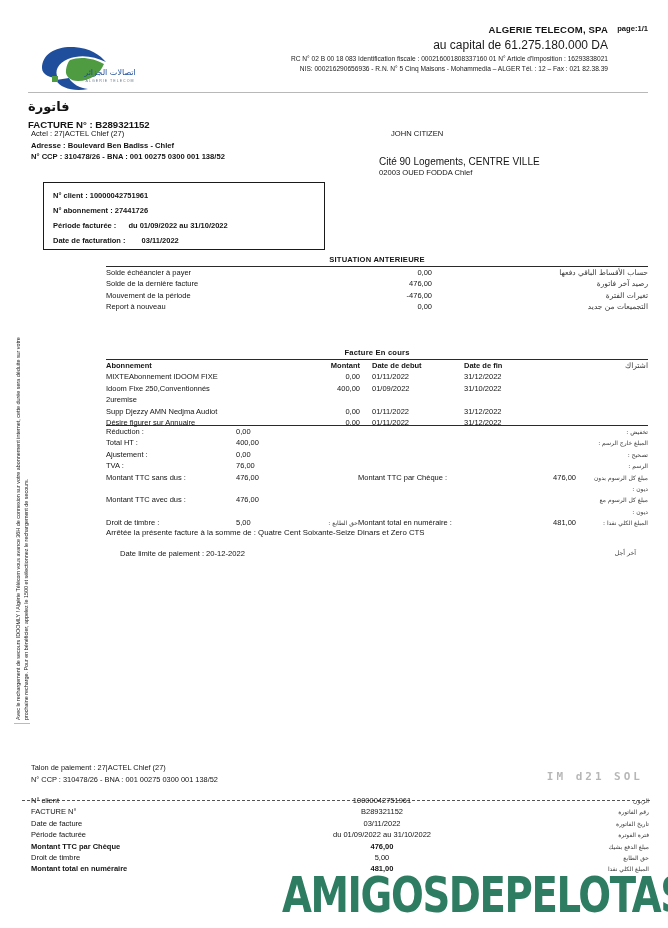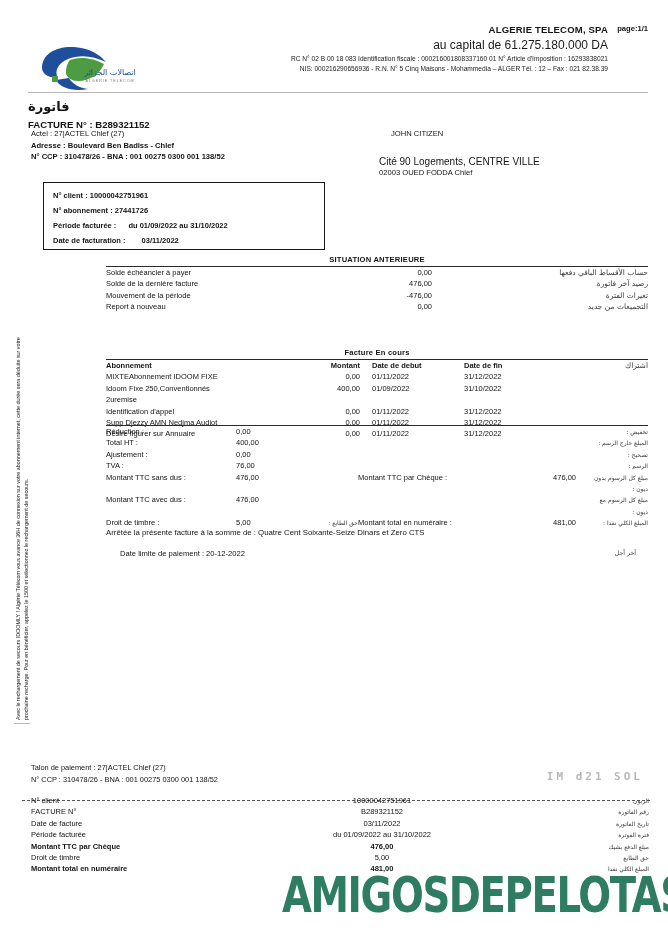--- a/index.html
+++ b/index.html
@@ -307,27 +307,20 @@
             <td class="ar"></td>
           </tr>
           <tr>
             <td class="c1">Idoom Fixe 250,Conventionnés<div>2uremise</div></td>
             <td class="c2">400,00</td>
             <td class="c3">01/09/2022</td>
             <td class="c4">31/10/2022</td>
             <td class="ar"></td>
           </tr>
           <tr>
-            <td class="c1">Identification d'appel</td>
-            <td class="c2">0,00</td>
-            <td class="c3">01/11/2022</td>
-            <td class="c4">31/12/2022</td>
-            <td class="ar"></td>
-          </tr>
-          <tr>
             <td class="c1">Supp Djezzy AMN Nedjma Audiot</td>
             <td class="c2">0,00</td>
             <td class="c3">01/11/2022</td>
             <td class="c4">31/12/2022</td>
             <td class="ar"></td>
           </tr>
           <tr>
             <td class="c1">Désire figurer sur Annuaire</td>
             <td class="c2">0,00</td>
             <td class="c3">01/11/2022</td>

